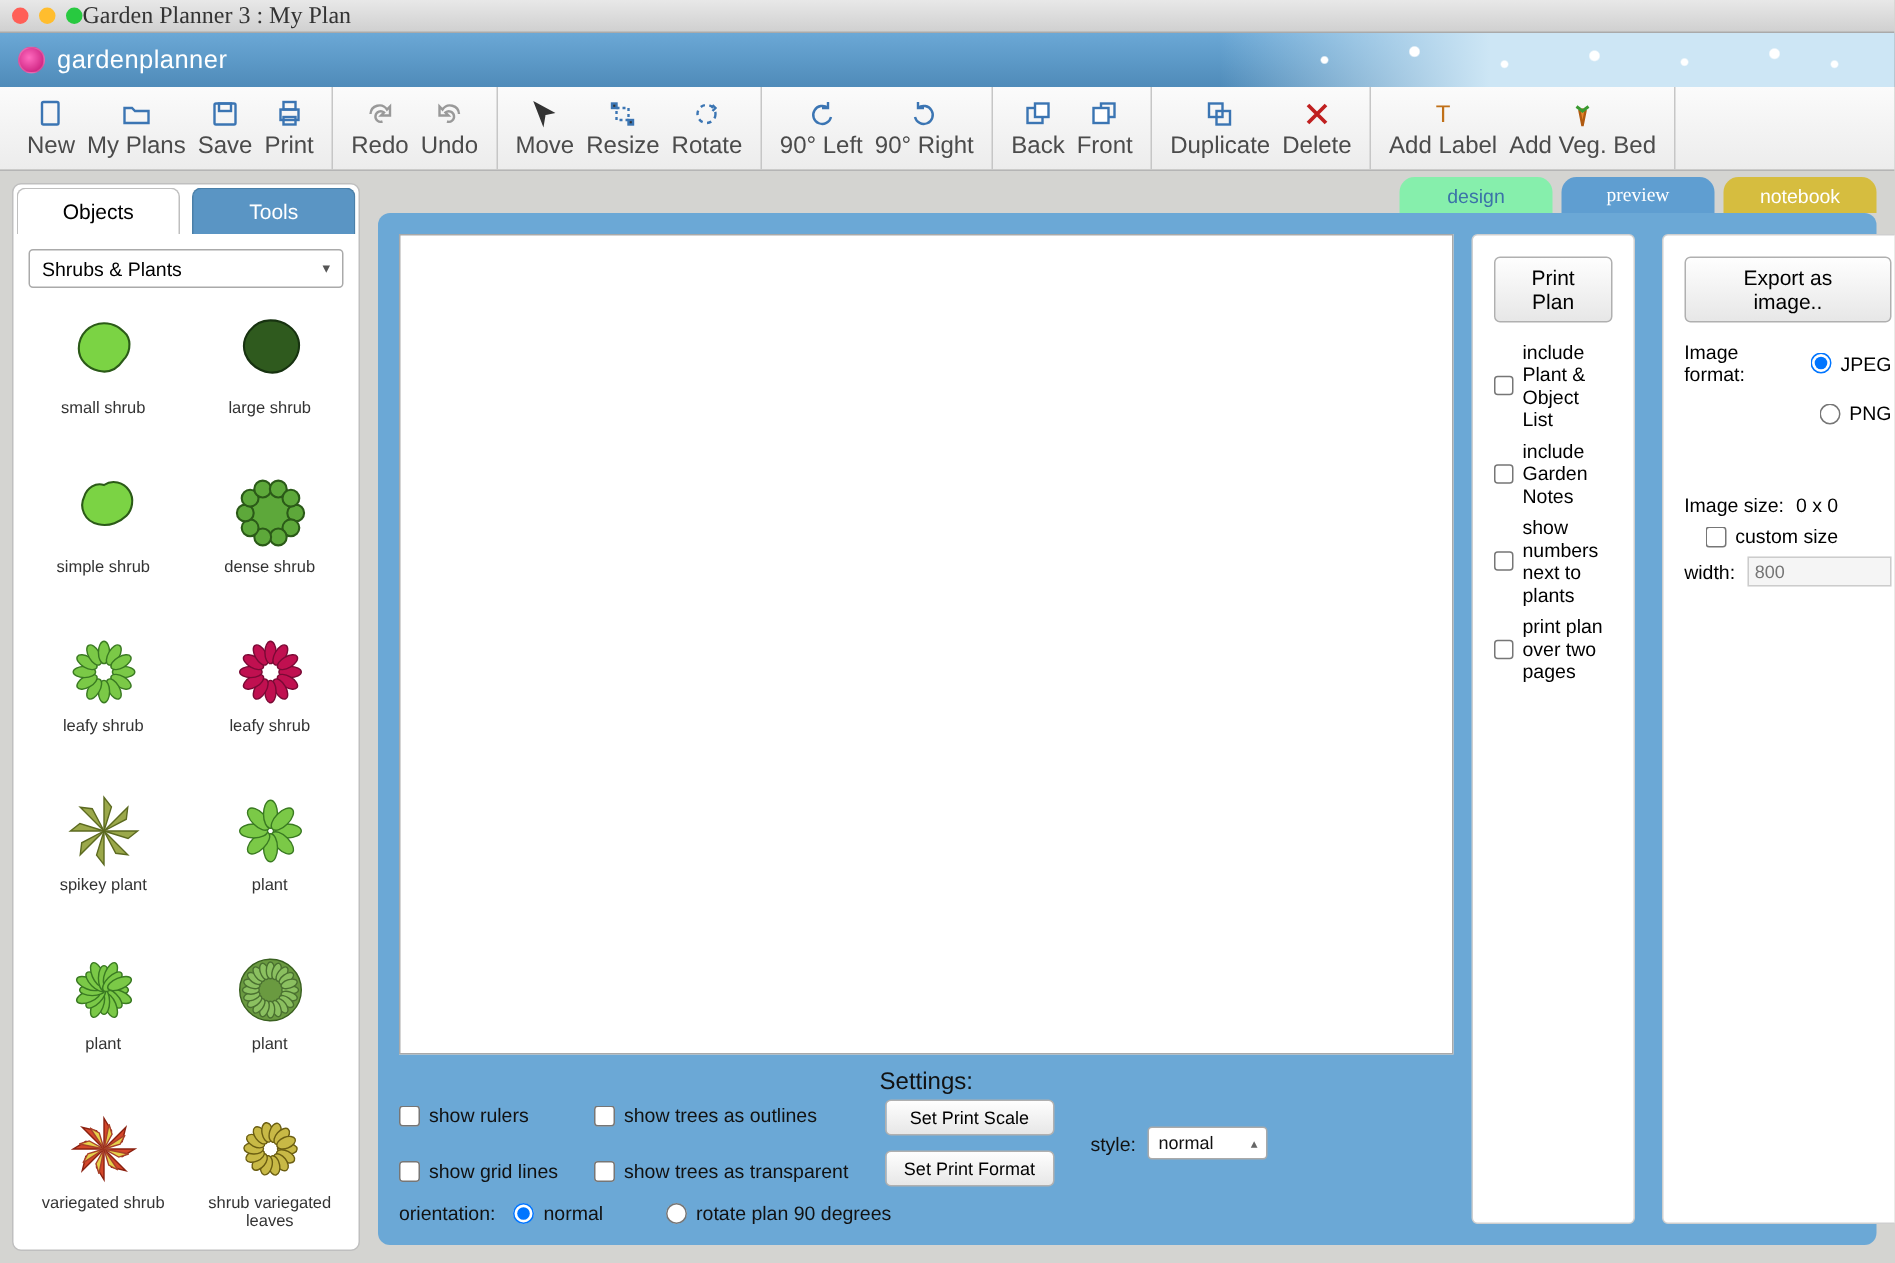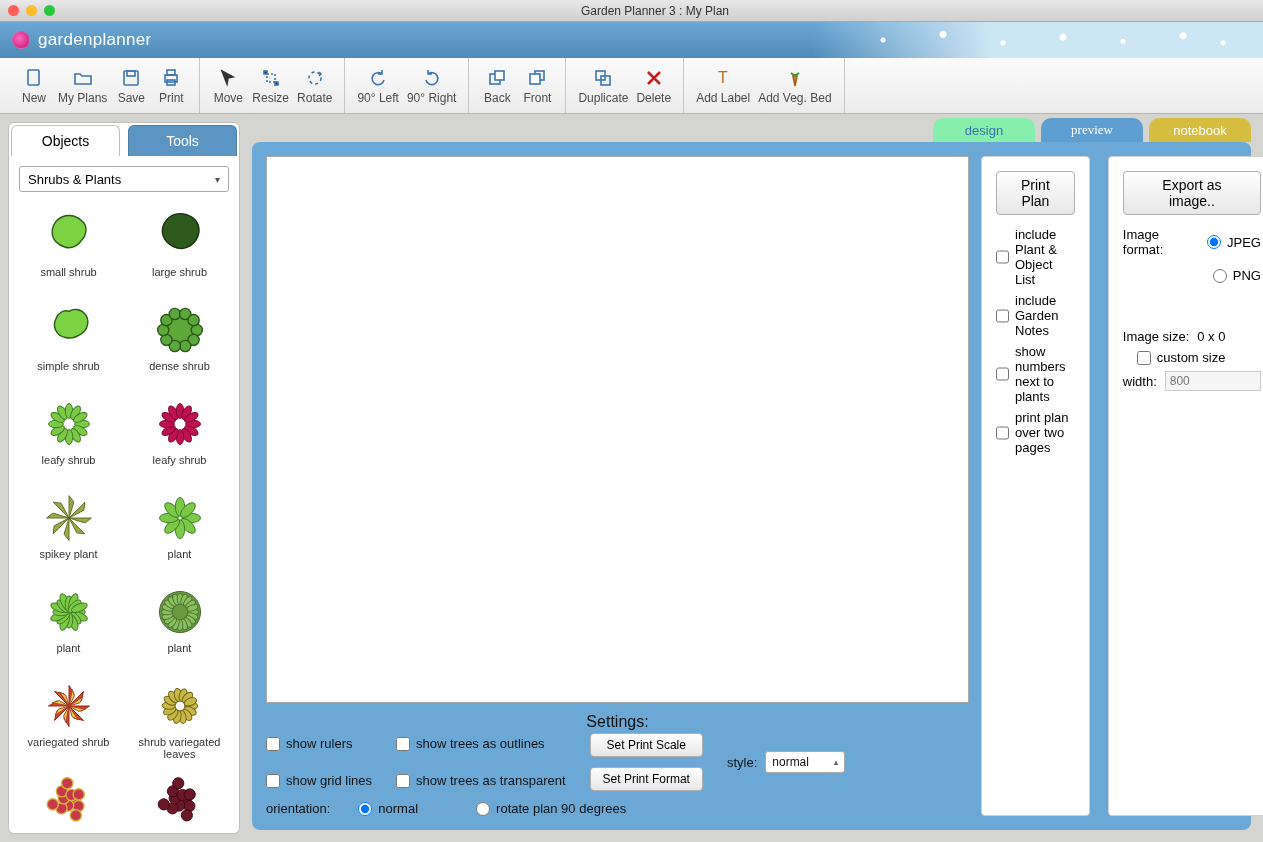--- a/index.html
+++ b/index.html
@@ -3,21 +3,21 @@
 <meta charset="utf-8">
 <style>
 * { margin: 0; padding: 0; box-sizing: border-box; font-family: "Lucida Grande", Arial, sans-serif; }
 body { background: #d4d4d1; width: 1263px; height: 842px; overflow: hidden; }
 
 
 .titlebar { height: 22px; background: linear-gradient(#e8e8e8,#d0d0d0); display: flex; align-items: center; padding: 0 8px; border-bottom: 1px solid #aaa; }
 .traffic { display: flex; gap: 7px; }
 .dot { width: 11px; height: 11px; border-radius: 50%; }
 .red { background: #ff5f57; } .yellow { background: #ffbd2e; } .green { background: #28c940; }
-.titlebar-title { flex: 1; text-align: center; font-size: 12px; color: #333; }
+.titlebar-title { flex: 1; text-align: left; font-size: 16px; color: #333; font-family: Liberation Serif, serif; }
 
 
 .appheader { height: 36px; background: linear-gradient(#6ba8d6,#4f8bb9); display: flex; align-items: center; padding: 0 12px; color: #fff; position: relative; overflow: hidden; }
 .appheader .logo { width: 18px; height: 18px; border-radius: 50%; background: radial-gradient(circle at 40% 40%, #ff6bbf, #c01070); margin-right: 8px; border: 1px solid #fff3; }
 .appheader .name { font-size: 17px; font-weight: 300; letter-spacing: 0.3px; }
 .blossoms { position: absolute; right: 0; top: 0; width: 450px; height: 36px; background: linear-gradient(90deg, transparent, #cde6f5 40%); }
 .blossoms::before { content:""; position:absolute; right:20px; top:4px; width:400px; height:28px; background:
   radial-gradient(circle at 10% 50%, #fff 2px, transparent 3px),
   radial-gradient(circle at 25% 30%, #fff 3px, transparent 4px),
   radial-gradient(circle at 40% 60%, #fff 2px, transparent 3px),
@@ -25,38 +25,38 @@
   radial-gradient(circle at 70% 55%, #fff 2px, transparent 3px),
   radial-gradient(circle at 85% 35%, #fff 3px, transparent 4px),
   radial-gradient(circle at 95% 60%, #fff 2px, transparent 3px);
 }
 
 
 .toolbar { height: 56px; background: linear-gradient(#fbfbfb,#ececec); border-bottom: 1px solid #b5b5b5; display: flex; align-items: center; padding: 0 6px; gap: 0; }
 .tb-group { display: flex; align-items: center; padding: 0 8px; border-right: 1px solid #c6c6c6; height: 100%; }
 .tb-btn { display: flex; flex-direction: column; align-items: center; justify-content: center; min-width: 40px; padding: 2px 4px; cursor: pointer; }
 .tb-btn .ic { width: 22px; height: 22px; display: flex; align-items: center; justify-content: center; }
-.tb-btn .lbl { font-size: 12px; color: #4b4b4b; margin-top: 2px; white-space: nowrap; }
+.tb-btn .lbl { font-size: 16px; color: #4b4b4b; margin-top: 2px; white-space: nowrap; }
 
 
 .ic svg { width: 20px; height: 20px; stroke: #3b75b3; stroke-width: 1.6; fill: none; }
 
 
 .mainwrap { display: flex; height: calc(842px - 22px - 36px - 56px); }
 
 
 .leftpanel { width: 248px; padding: 8px; }
 .panel-card { background: #fff; border: 1px solid #bfbfbf; border-radius: 6px; height: 100%; display: flex; flex-direction: column; overflow: hidden; }
 .ltabs { display: flex; gap: 8px; padding: 2px 2px 0 2px; }
 .ltab { flex: 1; text-align: center; padding: 7px 0; font-size: 14px; border-radius: 6px 6px 0 0; }
 .ltab.active { background: #fff; border: 1px solid #bfbfbf; border-bottom: none; color: #000; }
 .ltab.inactive { background: #5a95c4; color: #fff; border: 1px solid #4a7fa8; border-bottom: none; }
 .dropdown { margin: 10px 10px 6px; border: 1px solid #aaa; border-radius: 3px; height: 26px; display: flex; align-items: center; padding: 0 8px; font-size: 13px; position: relative; }
 .dropdown::after { content:"▾"; position: absolute; right: 8px; color: #555; font-size: 10px; }
-.palette { flex: 1; overflow-y: scroll; padding: 6px 4px; display: grid; grid-template-columns: 1fr 1fr; gap: 4px 0; }
+.palette { flex: 1; overflow-y: scroll; padding: 6px 4px; display: grid; grid-template-columns: 1fr 1fr; gap: 16px 0; }
 .palette::-webkit-scrollbar { width: 14px; }
 .palette::-webkit-scrollbar-thumb { background: #c3c3c3; border-radius: 7px; border: 3px solid #fff; }
 .pitem { display: flex; flex-direction: column; align-items: center; padding: 4px; }
 .pitem .pic { width: 56px; height: 56px; display: flex; align-items: center; justify-content: center; }
 .pitem .plbl { font-size: 11px; color: #333; text-align: center; margin-top: 2px; line-height: 1.1; min-height: 24px; }
 
 
 .centerwrap { flex: 1; display: flex; flex-direction: column; }
 .tabrow { height: 28px; display: flex; justify-content: flex-end; align-items: flex-end; padding: 0 12px 0 0; }
 .rtab { width: 102px; height: 24px; border-radius: 10px 10px 0 0; margin-left: 6px; display: flex; align-items: center; justify-content: center; font-size: 13px; }
@@ -67,21 +67,21 @@
 .workarea { flex: 1; margin: 0 12px 12px 4px; background: #6ba8d6; border-radius: 8px; padding: 14px; display: flex; gap: 12px; }
 .canvaswrap { flex: 1; display: flex; flex-direction: column; gap: 10px; }
 .canvas { background: #fff; border: 1px solid #a9a9a9; flex: 1; }
 
 .settingsrow { font-size: 13px; color: #111; }
 .settingsrow .title { font-size: 16px; margin-bottom: 2px; text-align: center; }
 .srow { display: flex; align-items: center; gap: 24px; }
 .scol { display: flex; flex-direction: column; gap: 22px; }
 .chk { display: flex; align-items: center; gap: 6px; }
 .chk input { width: 14px; height: 14px; }
-.oribox { margin-top: 10px; display: flex; gap: 28px; }
+.oribox { margin-top: 10px; display: flex; gap: 12px; }
 .btn { background: linear-gradient(#fefefe,#e7e7e7); border: 1px solid #b0b0b0; border-radius: 4px; padding: 4px 12px; font-size: 12px; cursor: pointer; }
 .stylebox { display: flex; align-items: center; gap: 8px; }
 .sel { border: 1px solid #aaa; border-radius: 3px; height: 22px; width: 80px; padding: 0 6px; font-size: 12px; display: flex; align-items: center; position: relative; background:#fff; }
 .sel::after { content:"▴"; position:absolute; right:6px; font-size:9px; color:#666; }
 
 .rightcol { width: 256px; display: flex; flex-direction: row; gap: 18px; }
 .rcard { background: #fff; border: 1px solid #cfcfcf; border-radius: 4px; padding: 14px 14px; font-size: 13px; }
 .rcard .btn-wide { display: block; margin: 0 auto 12px; padding: 5px 24px; font-size: 14px; }
 .rcard .chk { margin: 6px 0; }
 .fldrow { display: flex; align-items: center; gap: 8px; margin: 5px 0; }
@@ -145,20 +145,38 @@
       </div>
     <div class="tb-btn">
         <div class="ic">
           <svg viewBox="0 0 20 20">
             <rect x="4" y="7" width="12" height="7"></rect>
             <rect x="6" y="2" width="8" height="5"></rect>
             <rect x="6" y="12" width="8" height="5"></rect>
           </svg>
         </div>
         <div class="lbl">Print</div>
+      </div>
+  </div>
+  <div class="tb-group">
+    <div class="tb-btn">
+        <div class="ic">
+          <svg viewBox="0 0 20 20">
+            <path d="M4 10a6 6 0 0111-3l2-2v6h-6l2-2a3.5 3.5 0 10-1 6" stroke="#999"></path>
+          </svg>
+        </div>
+        <div class="lbl">Redo</div>
+      </div>
+    <div class="tb-btn">
+        <div class="ic">
+          <svg viewBox="0 0 20 20">
+            <path d="M16 10a6 6 0 00-11-3l-2-2v6h6l-2-2a3.5 3.5 0 111 6" stroke="#999"></path>
+          </svg>
+        </div>
+        <div class="lbl">Undo</div>
       </div>
   </div>
   <div class="tb-group">
     <div class="tb-btn">
         <div class="ic">
           <svg viewBox="0 0 20 20">
             <path d="M4 3l11 6-5 1-1 6z" fill="#333" stroke="#333"></path>
           </svg>
         </div>
         <div class="lbl">Move</div>

